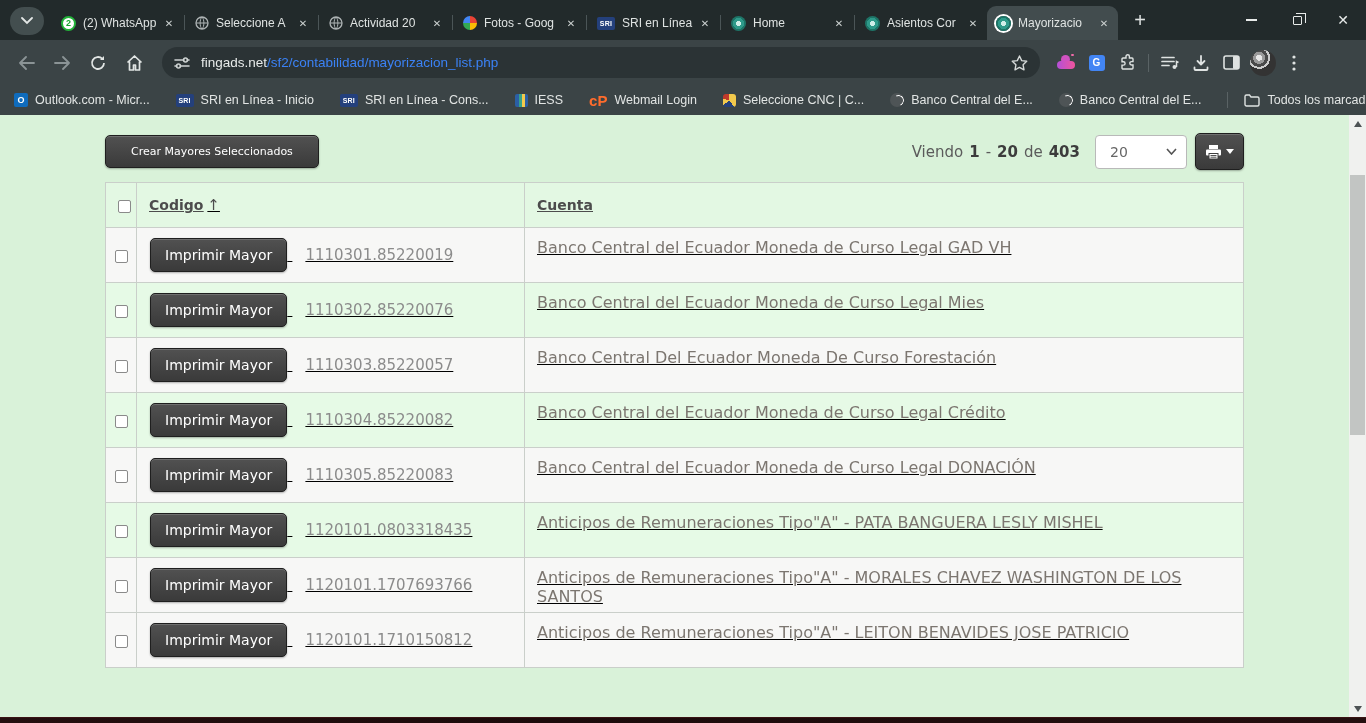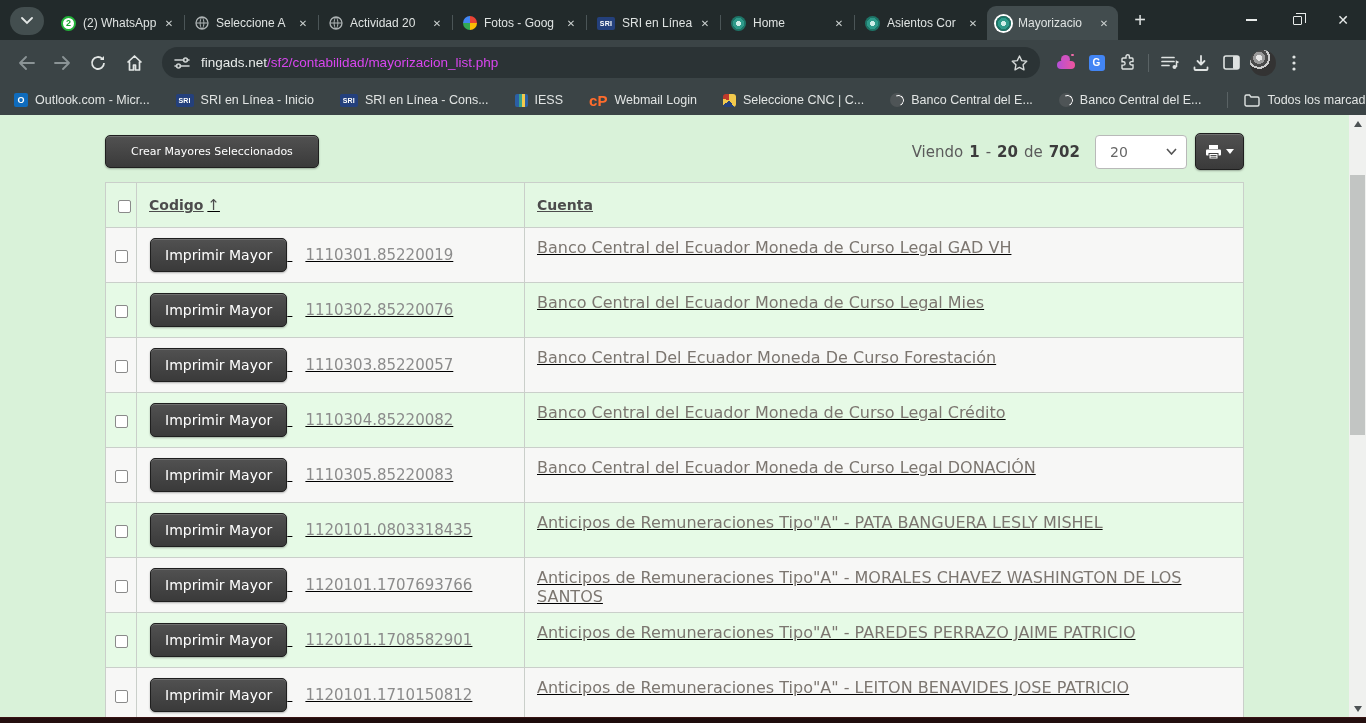--- a/index.html
+++ b/index.html
@@ -74,21 +74,21 @@
   .toolbar { height:45px; background:#3b4446; display:flex; align-items:center; padding:0 10px 0 8px; }
   .nav-btn { width:32px; height:32px; display:flex; align-items:center; justify-content:center;
              margin:0 2px; color:#e1e5e4; flex:0 0 auto; }
   .nav-btn.dim { color:#8b9496; }
   .addr {
     width:878px; height:31px; border-radius:16px; background:#2b3335;
     display:flex; align-items:center; padding:0 12px; margin:0 10px; flex:0 0 auto;
   }
   .addr .url { margin-left:11px; font-size:13.5px; white-space:nowrap; overflow:hidden; }
   .addr .host { color:#e8ebea; }
-  .addr .path { color:#d946ef;text-align:center; }
+  .addr .path { color:#3b82f6;text-align:center; }
   .addr .star { margin-left:auto; color:#d5d9d8; display:flex; }
   .ext-btn { width:31px; height:31px; display:flex; align-items:center; justify-content:center;
              color:#e1e5e4; flex:0 0 auto; }
   .toolbar-sep { width:1px; height:18px; background:#5a6365; margin:0 5px; flex:0 0 auto; }
   .avatar { width:26px; height:26px; border-radius:50%;
     background:radial-gradient(circle at 35% 30%, #e8e8e8 0 3px, #9a9a9a 3px 6px, #4a4a4a 6px 9px, #cccccc 9px 11px, #333 11px); }
   .cloud-ext { width:18px; height:12px; position:relative; }
   .cloud-ext .c1 { position:absolute; left:0; bottom:0; width:18px; height:8px; border-radius:6px;
     background:linear-gradient(90deg,#b44fd8,#f0559c); }
   .cloud-ext .c2 { position:absolute; left:4px; top:-2px; width:9px; height:9px; border-radius:50%;
@@ -380,21 +380,21 @@
       <span>Todos los marcadores</span>
     </div>
   </div>
 
   <div class="content">
 
     <div class="topbar">
       <button class="btn-dark create-btn">Crear Mayores Seleccionados</button>
       <div class="view-group">
         <span class="view-text">
-          <span>Viendo</span><b>1</b><span>-</span><b>20</b><span>de</span><b>702</b>
+          <span>Viendo</span><b>1</b><span>-</span><b>20</b><span>de</span><b>403</b>
         </span>
         <div class="select-box">
           <span>20</span>
           <span class="chev">
             <svg width="11" height="7" viewBox="0 0 11 7">
                 <path d="M1 1l4.5 5L10 1" fill="none" stroke="#555" stroke-width="1.6"></path>
               </svg>
           </span>
         </div>
         <button class="btn-dark print-top-btn">
@@ -477,28 +477,20 @@
             <td class="td-cuenta">Anticipos de Remuneraciones Tipo"A" - PATA BANGUERA LESLY MISHEL</td>
           </tr>
           <tr class="odd">
             <td class="td-check"><span class="checkbox"></span></td>
             <td class="td-codigo">
               <button class="btn-dark row-print-btn">Imprimir Mayor</button>
               <span class="code-text">1120101.1707693766</span>
             </td>
             <td class="td-cuenta">Anticipos de Remuneraciones Tipo"A" - MORALES CHAVEZ WASHINGTON DE LOS SANTOS</td>
           </tr>
-          <tr class="even">
-            <td class="td-check"><span class="checkbox"></span></td>
-            <td class="td-codigo">
-              <button class="btn-dark row-print-btn">Imprimir Mayor</button>
-              <span class="code-text">1120101.1708582901</span>
-            </td>
-            <td class="td-cuenta">Anticipos de Remuneraciones Tipo"A" - PAREDES PERRAZO JAIME PATRICIO</td>
-          </tr>
           <tr class="odd">
             <td class="td-check"><span class="checkbox"></span></td>
             <td class="td-codigo">
               <button class="btn-dark row-print-btn">Imprimir Mayor</button>
               <span class="code-text">1120101.1710150812</span>
             </td>
             <td class="td-cuenta">Anticipos de Remuneraciones Tipo"A" - LEITON BENAVIDES JOSE PATRICIO</td>
           </tr>
         </tbody>
       </table>

